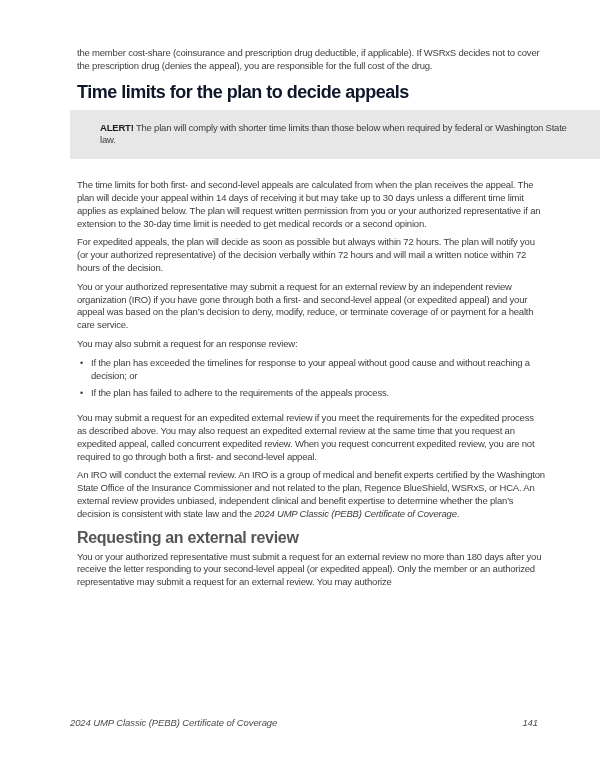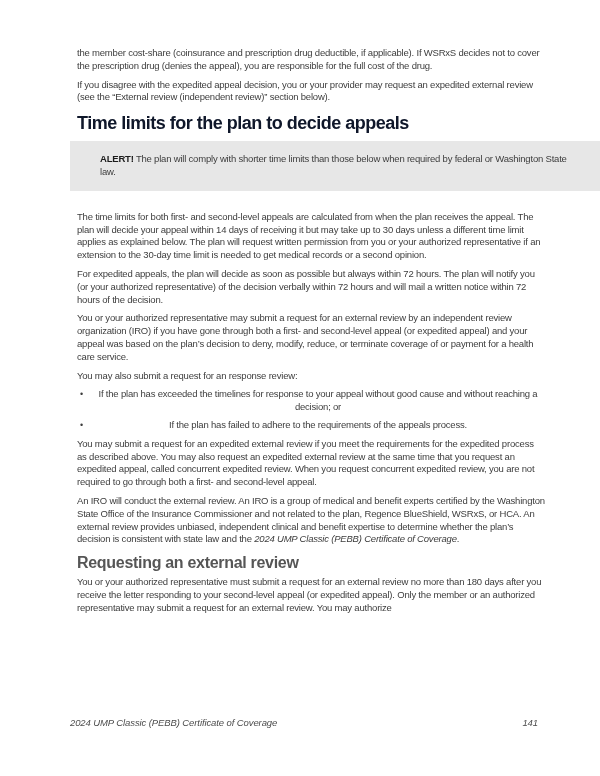--- a/index.html
+++ b/index.html
@@ -34,21 +34,21 @@
   }
   .alert{
     background:#e7e7e7;
     box-sizing:border-box;
     width:557px;
     margin:6px 0 20px -7px;
     padding:12px 55px 12px 30px;
   }
   .alert p{margin:0;}
   .alert strong{color:#1c1c1c;}
-  ul.bullets{list-style:none;margin:0 0 6px 0;padding:0;text-align:center;}
+  ul.bullets{list-style:none;margin:0 0 12px 0;padding:0;}
   ul.bullets li{
     position:relative;
     padding-left:14px;
     margin:0 0 5px 0;
   }
   ul.bullets li::before{
     content:"\2022";
     position:absolute;
     left:3px;top:0;
     font-size:9px;
@@ -66,21 +66,20 @@
   }
 </style>
 </head>
 <body>
 
 <div class="page">
   <main class="content">
 
     <p>the member cost-share (coinsurance and prescription drug deductible, if applicable). If WSRxS decides not to cover the prescription drug (denies the appeal), you are responsible for the full cost of the drug.</p>
 
-    <p>If you disagree with the expedited appeal decision, you or your provider may request an expedited external review (see the “External review (independent review)” section below).</p>
 
     <h1>Time limits for the plan to decide appeals</h1>
 
     <div class="alert">
       <p><strong>ALERT!</strong><span> The plan will comply with shorter time limits than those below when required by federal or Washington State law.</span></p>
     </div>
 
     <p>The time limits for both first- and second-level appeals are calculated from when the plan receives the appeal. The plan will decide your appeal within 14 days of receiving it but may take up to 30 days unless a different time limit applies as explained below. The plan will request written permission from you or your authorized representative if an extension to the 30-day time limit is needed to get medical records or a second opinion.</p>
 
     <p>For expedited appeals, the plan will decide as soon as possible but always within 72 hours. The plan will notify you (or your authorized representative) of the decision verbally within 72 hours and will mail a written notice within 72 hours of the decision.</p>

